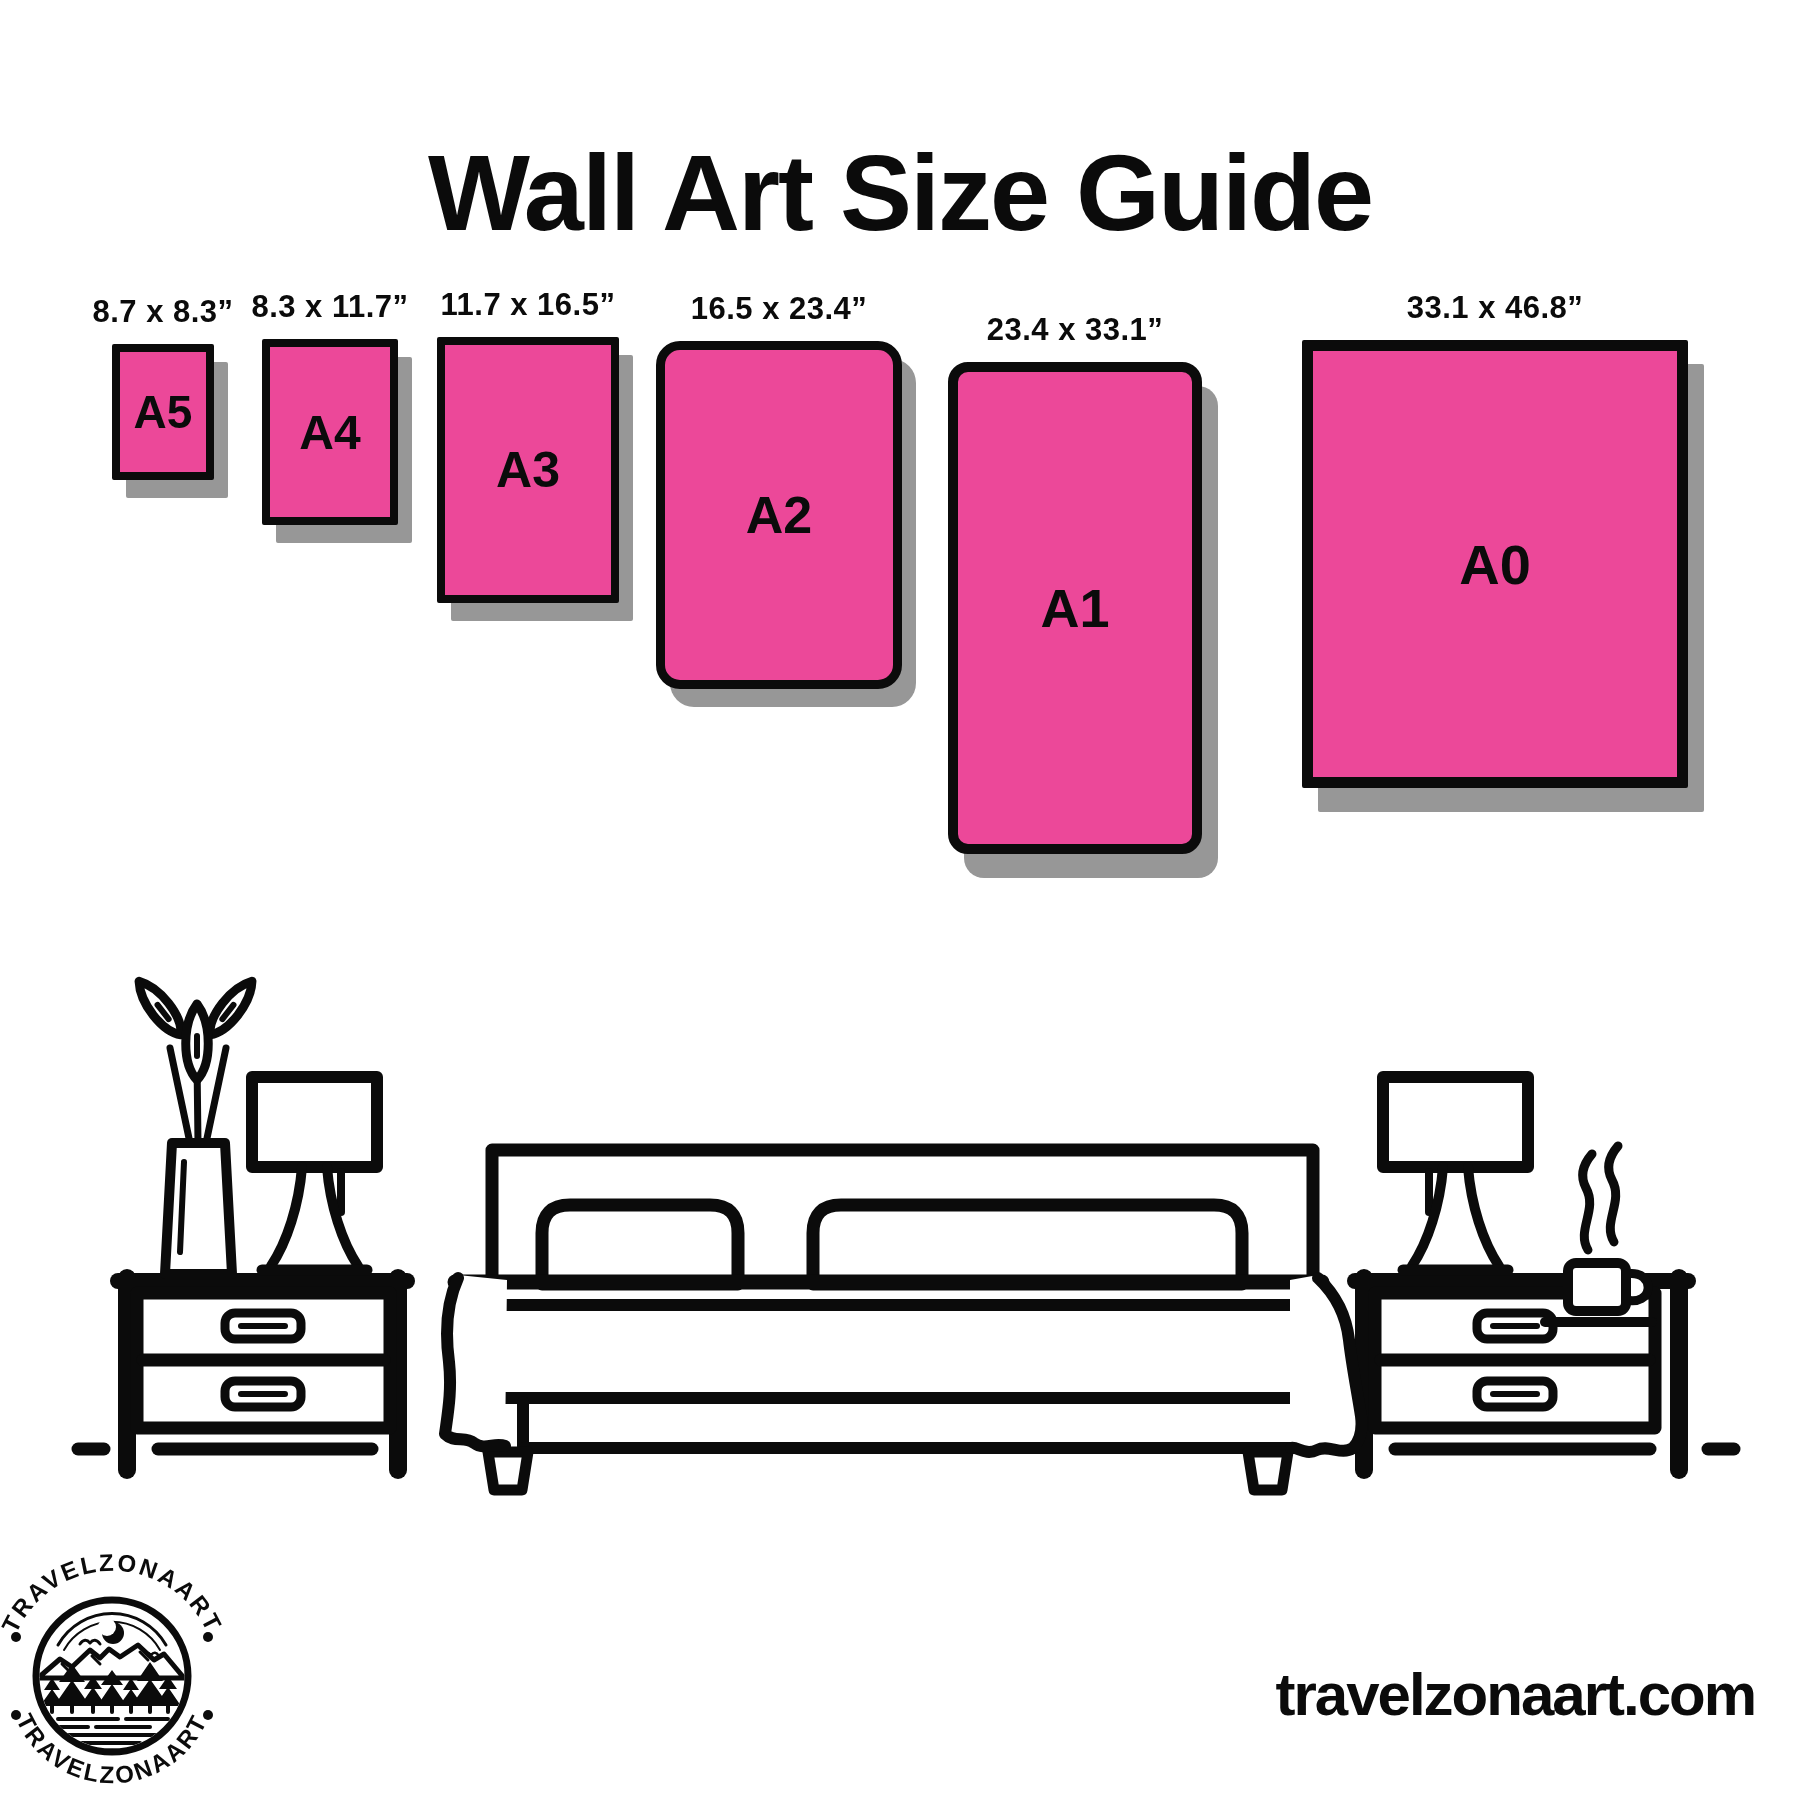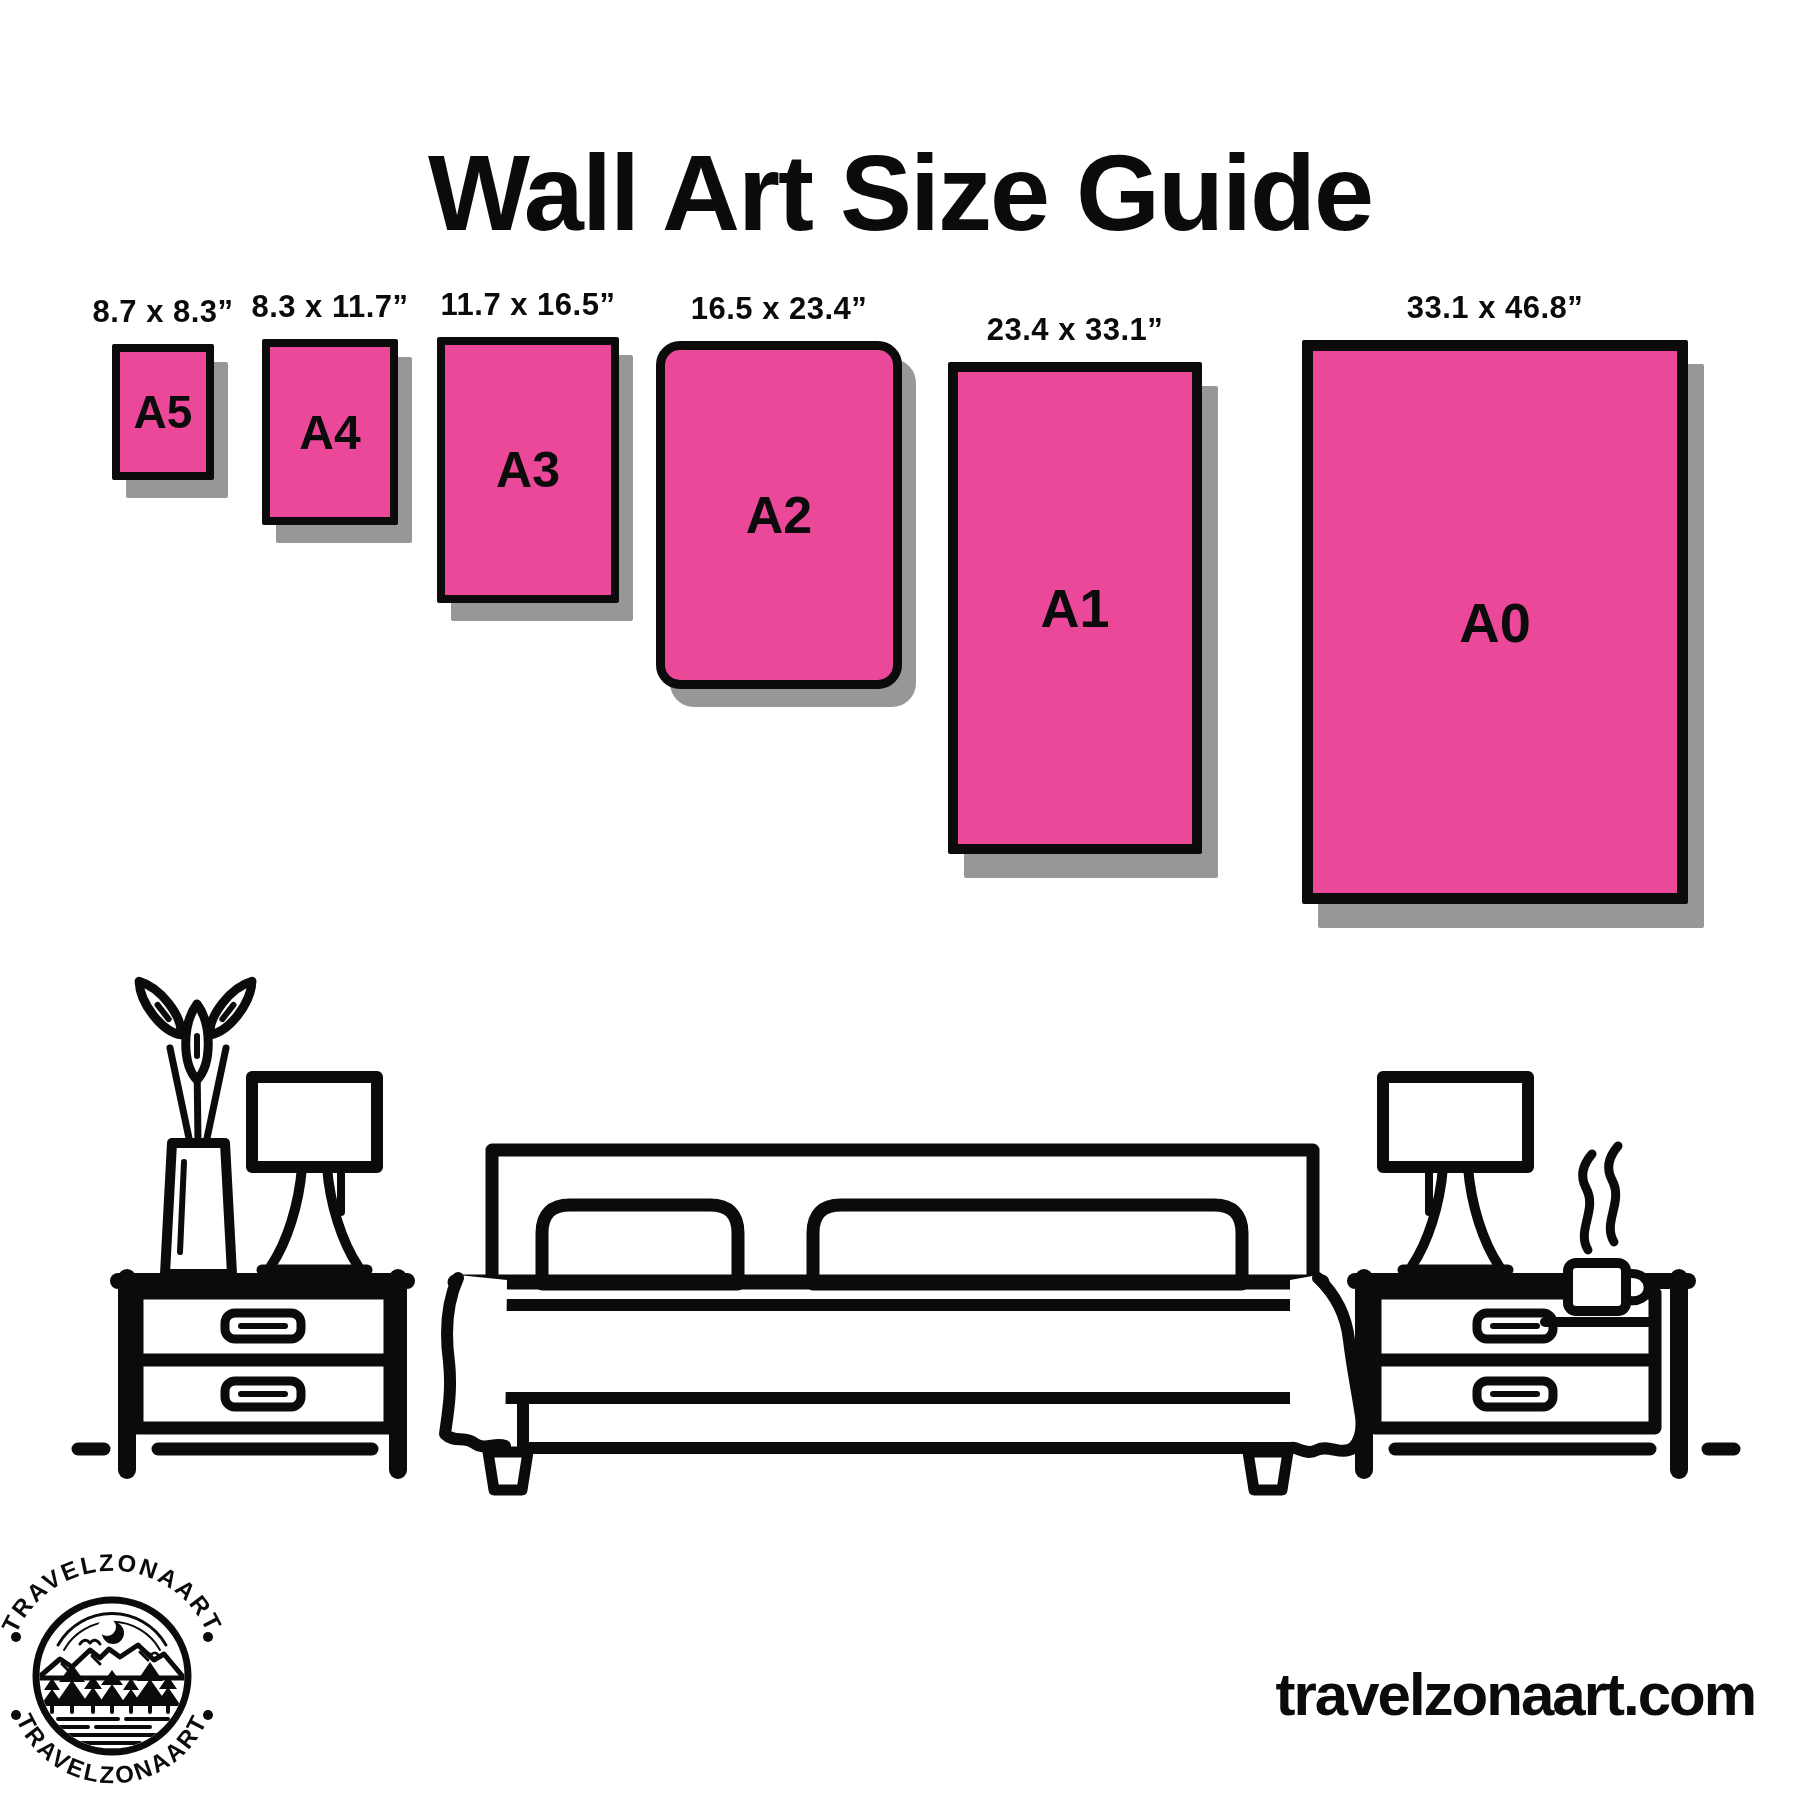--- a/index.html
+++ b/index.html
@@ -25,22 +25,22 @@
   }
   .card-a5{left:112px;top:344px;width:102px;height:136px;}
   .card-a5 .size-box{font-size:46px;}
   .card-a4{left:262px;top:339px;width:136px;height:186px;}
   .card-a4 .size-box{font-size:48px;}
   .card-a3{left:437px;top:337px;width:182px;height:266px;}
   .card-a3 .size-box{font-size:50px;}
   .card-a2{left:656px;top:341px;width:246px;height:348px;}
   .card-a2 .size-box{font-size:52px;border-width:9px;border-radius:24px;}
   .card-a1{left:948px;top:362px;width:254px;height:492px;}
-  .card-a1 .size-box{font-size:54px;border-width:10px;box-shadow:16px 24px 0 #979797;}
-  .card-a0{left:1302px;top:340px;width:386px;height:564px;}
+  .card-a1 .size-box{font-size:54px;border-width:10px;box-shadow:16px 24px 0 #979797;border-radius:20px;}
+  .card-a0{left:1302px;top:340px;width:386px;height:448px;}
   .card-a0 .size-box{font-size:56px;border-width:11px;box-shadow:16px 24px 0 #979797;}
   .scene-svg{position:absolute;left:0;top:940px;width:1800px;height:620px;}
   .logo-svg{position:absolute;left:0px;top:1520px;width:320px;height:290px;}
   .logo-text{font-size:24px;font-weight:700;letter-spacing:2.5px;fill:#0b0b0b;}
   .website{
     position:absolute;right:45px;top:1660px;font-size:60px;font-weight:700;
     letter-spacing:-2px;white-space:nowrap;margin-left:32px;
   }
   .ink-stroke{stroke:#0b0b0b;fill:none;stroke-linecap:round;stroke-linejoin:round;}
   .ink-fill{fill:#0b0b0b;stroke:none;}

